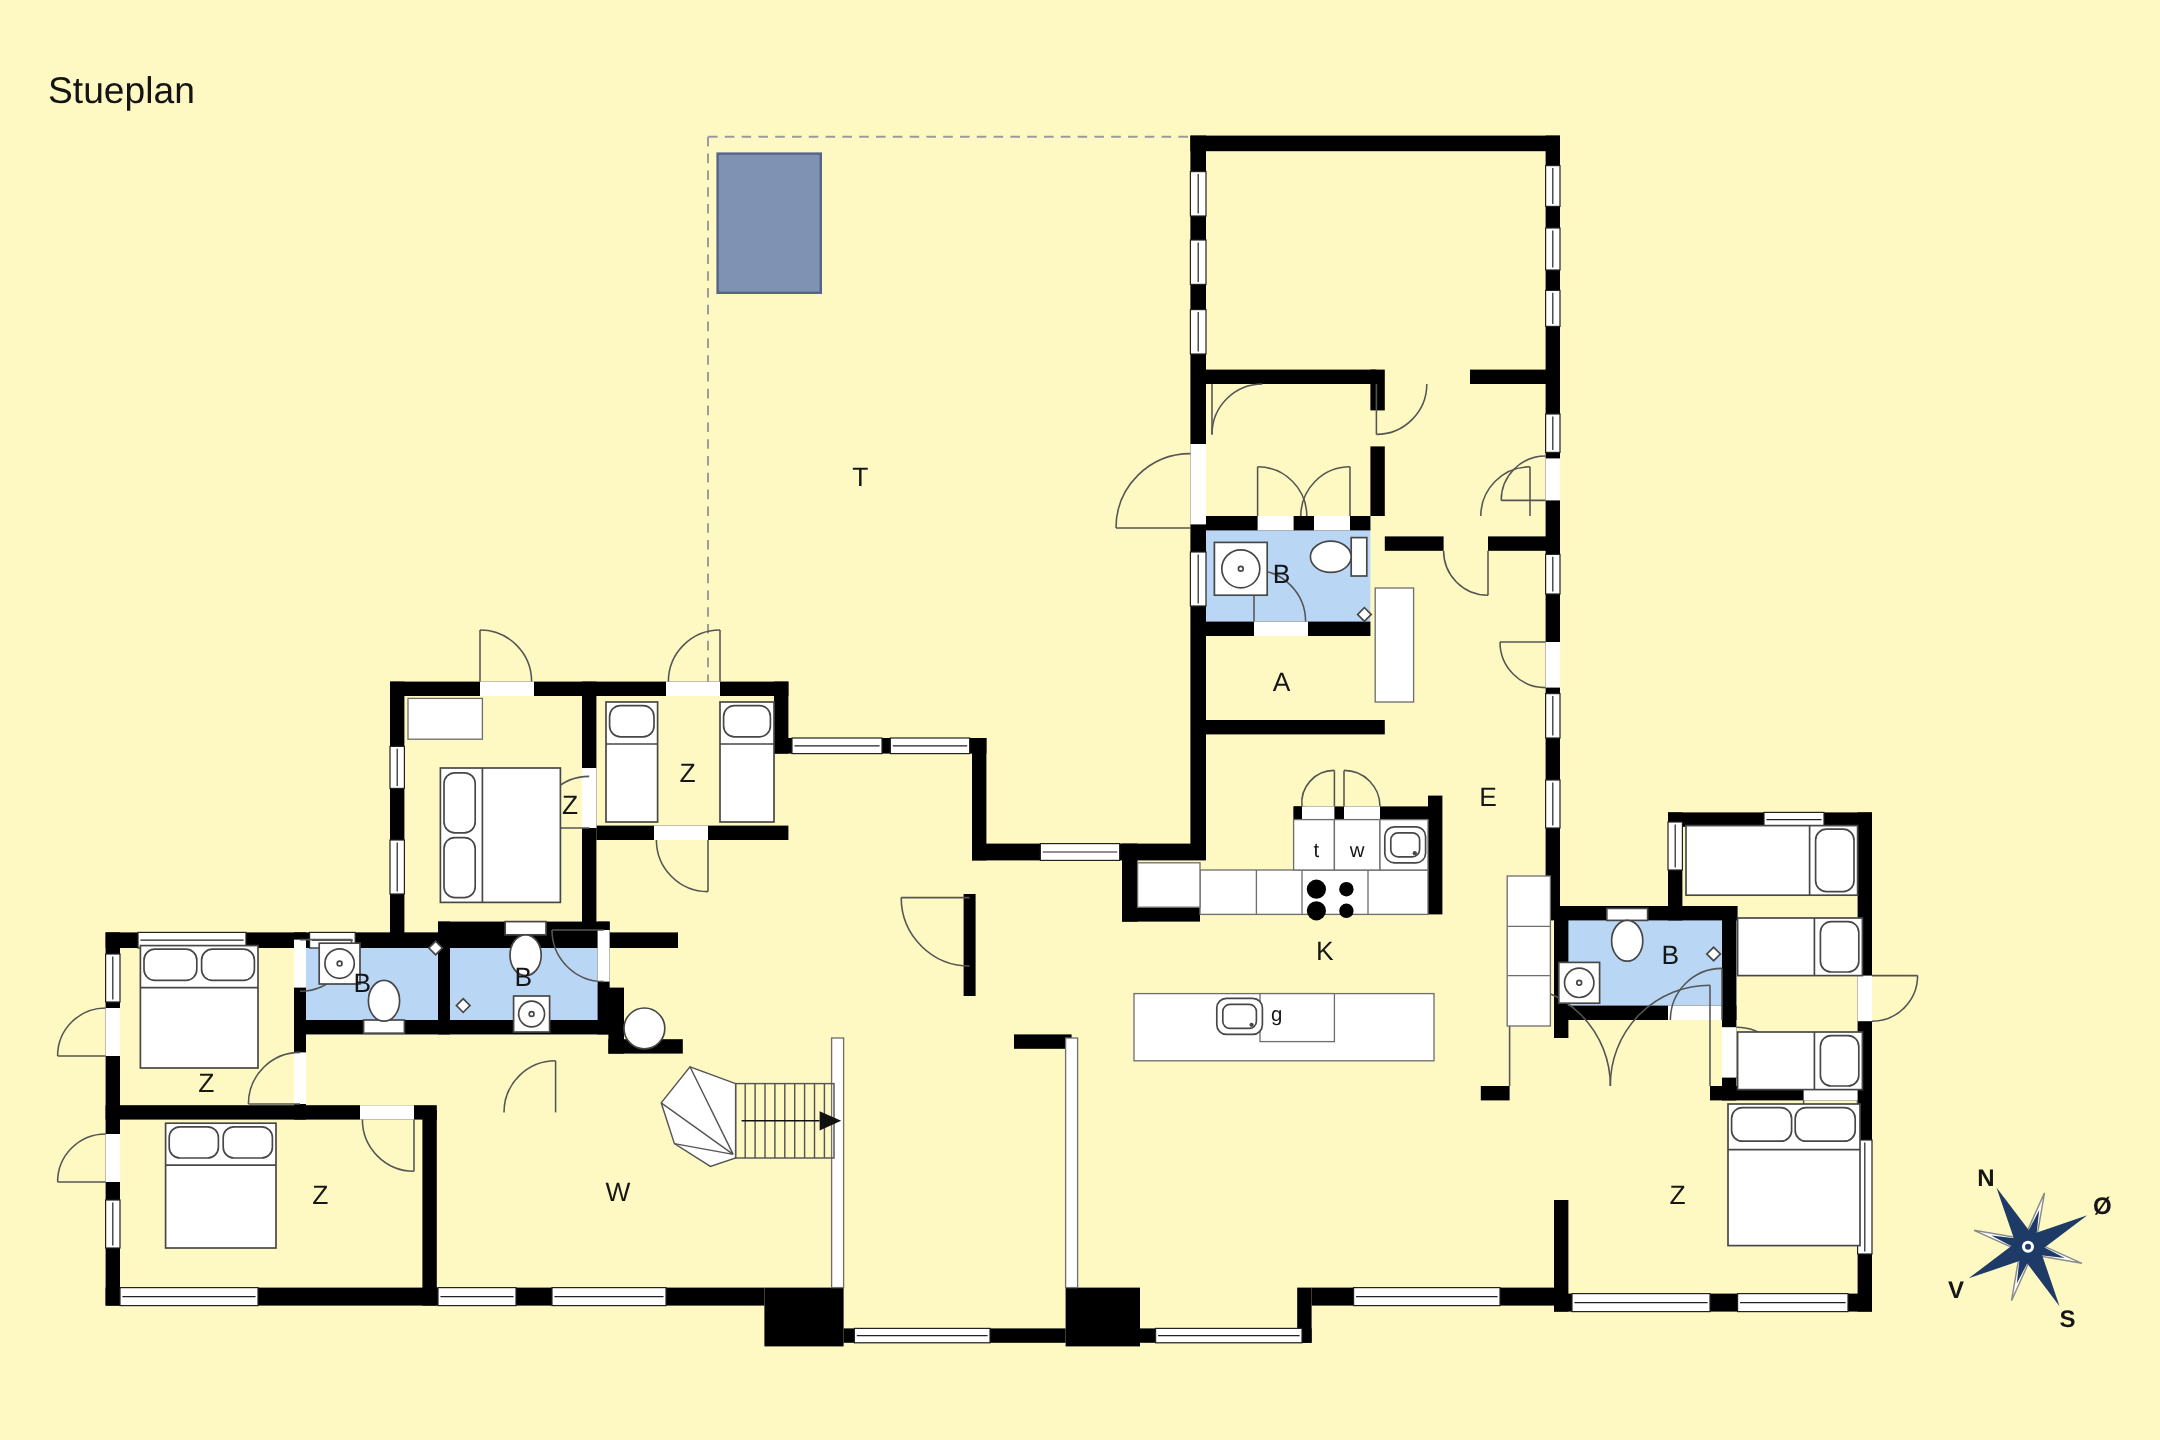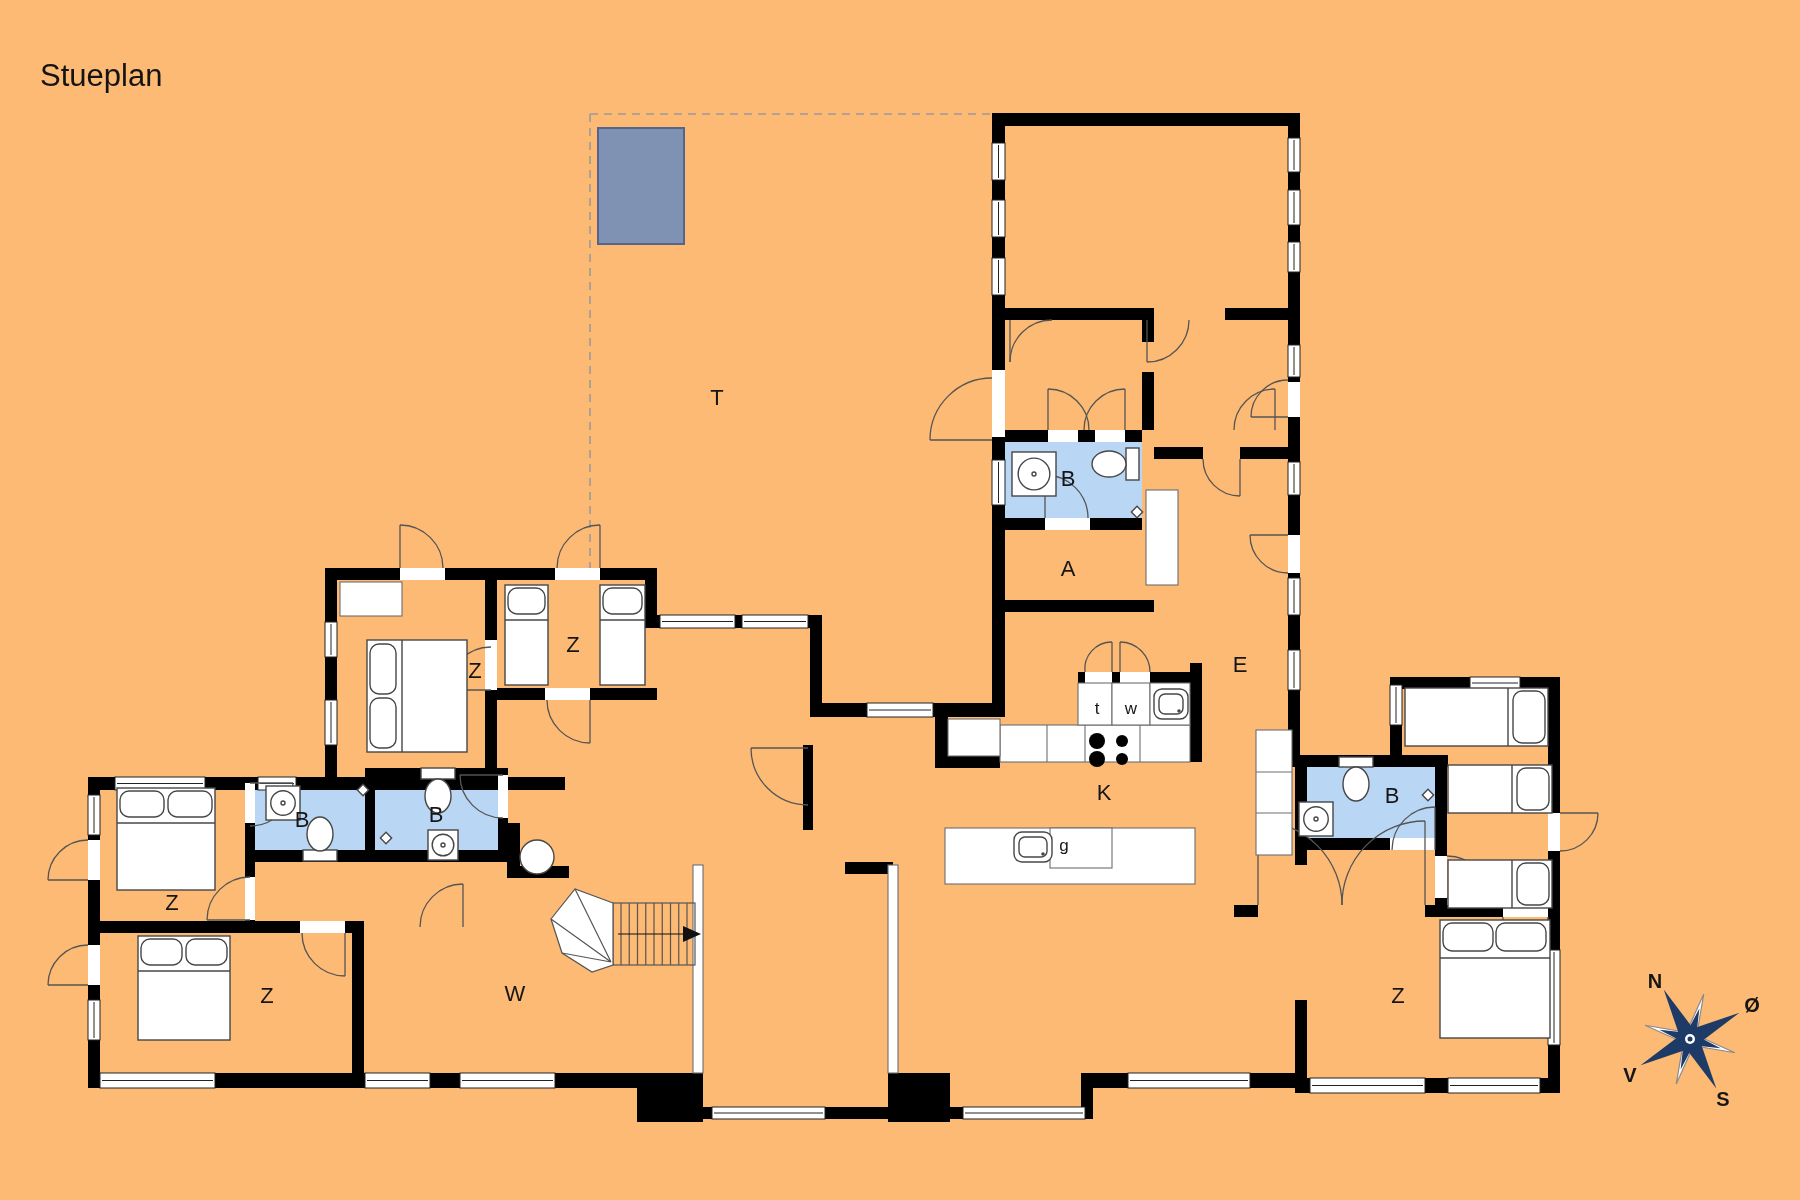--- a/index.html
+++ b/index.html
@@ -1,20 +1,20 @@
 <!DOCTYPE html>
 <html style="--bath: #b9d7f5; --wall: #000000; --tub: #7f92b4; --tubb: #55648a; --navy: #1e3a66; --dash: #9a9a9a;"><head>
 <meta charset="utf-8">
 <style>
   :root{
     --bath:#b9d7f5; --wall:#000; --tub:#7f92b4; --tubb:#55648a;
     --navy:#1e3a66; --fix:#474747; --dash:#9a9a9a;
   }
   html,body{margin:0;padding:0;background:#fff;}
-  .page{position:relative;width:1800px;height:1200px;background:#fdba74;
+  .page{position:relative;width:1800px;height:1200px;background:#fef9c3;
         font-family:"Liberation Sans",sans-serif;overflow:hidden;}
   .title{position:absolute;left:40px;top:58px;font-size:31px;color:#141414;}
   svg text{font-family:"Liberation Sans",sans-serif;fill:#161616;}
   .room-label{font-size:22px;}
   .small-label{font-size:17px;}
   .compass-label{font-size:20px;font-weight:bold;}
   .wall{fill:var(--wall);}
   .gap{fill:#fff;}
   .win{fill:#fff;stroke:#222;stroke-width:1;}
   .winline{stroke:#222;stroke-width:1;}

